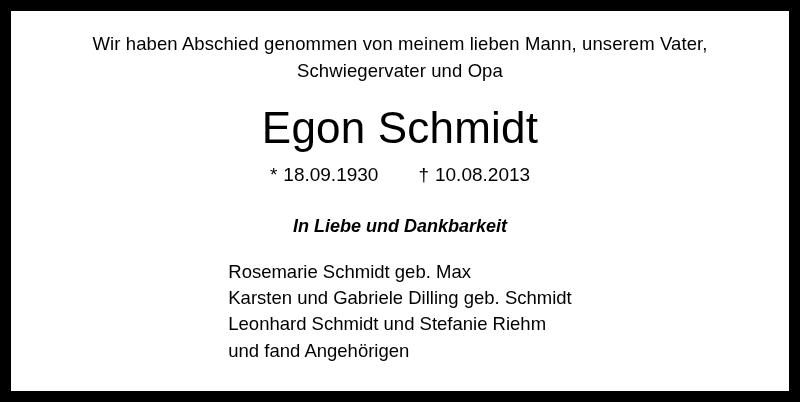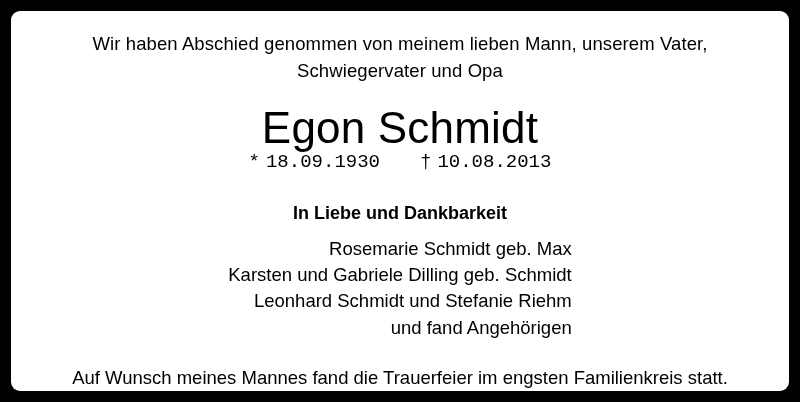--- a/index.html
+++ b/index.html
@@ -23,59 +23,58 @@
   }
   .obituary-card {
     box-sizing: border-box;
     width: 100%;
     height: 100%;
     background: #ffffff;
     display: flex;
     flex-direction: column;
     align-items: center;
     padding: 20px 40px 14px 40px;
-    border-radius: 9px;
   }
   .intro {
     font-size: 18.5px;
     line-height: 1.45;
     text-align: center;
     max-width: 660px;
     letter-spacing: 0.1px;
   }
   .name {
     font-size: 44px;
     line-height: 1.05;
     text-align: center;
     margin-top: 20px;
     letter-spacing: 0.2px;
   }
   .dates {
-    margin-top: 0;
+    margin-top: 13px;
     font-size: 19px;
     text-align: center;
     display: flex;
     gap: 40px;
     justify-content: center;
-    font-family: Liberation Mono, monospace;
   }
   .dates .sym {
     margin-right: 6px;
   }
   .dedication {
     margin-top: 30px;
     font-size: 18px;
     font-weight: bold;
+    font-style: italic;
     text-align: center;
   }
   .survivors {
-    margin-top: 12px;
+    margin-top: 22px;
     font-size: 18.5px;
     line-height: 1.42;
-    text-align: right;
+    text-align: left;
   }
   .closing {
     margin-top: 26px;
     font-size: 18.5px;
     text-align: center;
     max-width: 700px;
   }
 </style>
 </head>
 <body>

